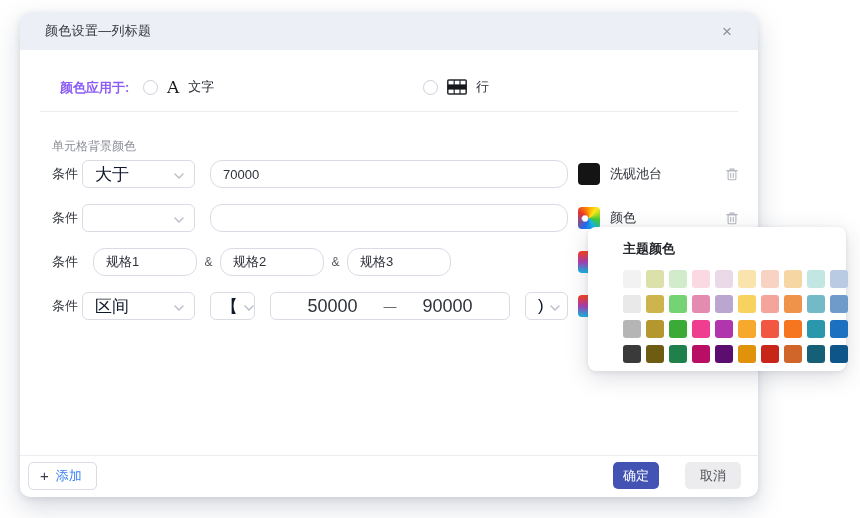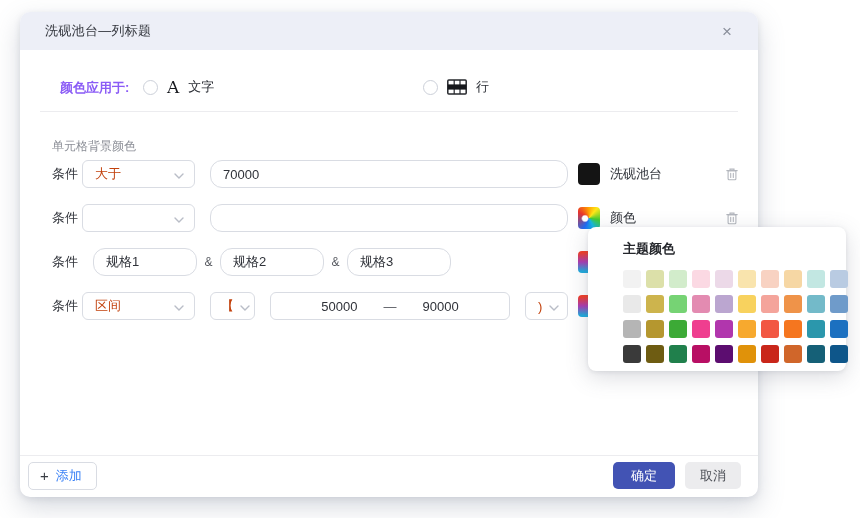--- a/index.html
+++ b/index.html
@@ -53,37 +53,37 @@
   
   .cond-row { position:absolute; left:32px; height:28px; display:flex; align-items:center; }
   .cond-row.r1 { top:148px; } .cond-row.r2 { top:192px; }
   .cond-row.r3 { top:236px; } .cond-row.r4 { top:280px; }
   .cond-label { width:26px; font-size:13px; color:#33363d; flex:0 0 auto; }
   .sel {
     height:28px; border:1px solid #d9dce3; border-radius:6px; background:#fff;
     display:flex; align-items:center; padding:0 10px 0 12px; cursor:pointer;
   }
   .sel-op { margin-left:4px; width:113px; }
-  .sel-text { font-size:13px; color:#c2410c; flex:1; white-space:nowrap; }
+  .sel-text { font-size:17px; color:#0f172a; flex:1; white-space:nowrap; }
   .chev { flex:0 0 auto; margin-left:6px; }
   .tinput {
     height:28px; border:1px solid #d9dce3; border-radius:12px; background:#fff;
     font-size:13px; color:#2f3239; padding:0 12px; outline:none;
     font-family:"Liberation Sans","DejaVu Sans",sans-serif;
   }
   .wide-input { margin-left:15px; width:358px; }
   .spec-input { width:104px; }
   .joiner { width:23px; text-align:center; font-size:12px; color:#55585f; flex:0 0 auto; }
   .ml15 { margin-left:15px; }
   .sel-bracket { width:45px; padding:0 8px 0 10px; }
   .range-box {
     margin-left:15px; width:240px; height:28px; border:1px solid #d9dce3; border-radius:6px;
     display:flex; align-items:center; justify-content:center; gap:26px; background:#fff;
   }
-  .range-val { font-size:13px; color:#2f3239; }
+  .range-val { font-size:18px; color:#2f3239; }
   .range-dash { font-size:13px; color:#55585f; }
   .sel-right { margin-left:15px; width:43px; padding:0 8px 0 12px; }
 
   
   .color-item { position:absolute; left:558px; height:28px; display:flex; align-items:center; }
   .color-item.c1 { top:148px; } .color-item.c2 { top:192px; }
   .color-item.c3 { top:236px; } .color-item.c4 { top:280px; }
   .swatch { width:22px; height:22px; border-radius:4px; flex:0 0 auto; cursor:pointer; }
   .swatch.rainbow {
     background:
@@ -113,31 +113,31 @@
   .add-btn {
     position:absolute; left:8px; top:450px; height:28px; padding:0 14px 0 11px;
     border:1px solid #d9dce3; border-radius:5px; background:#fff;
     display:flex; align-items:center; gap:7px; cursor:pointer;
   }
   .add-plus { font-size:15px; color:#3a3d44; line-height:1; margin-top:-1px; }
   .add-text { font-size:13px; color:#3b82f6; }
   .btn { position:absolute; top:450px; height:27px; border-radius:5px; border:none; cursor:pointer;
          font-size:13px; display:flex; align-items:center; justify-content:center;
          font-family:"Liberation Sans","DejaVu Sans",sans-serif; }
-  .btn-ok { left:593px; width:62px; background:#4253b4; color:#fff; }
+  .btn-ok { left:593px; width:46px; background:#4253b4; color:#fff; }
   .btn-cancel { left:665px; width:56px; background:#ececee; color:#4a4d54; }
 </style>
 </head>
 <body>
 
 <div class="stage">
   <div class="dialog">
 
     <div class="dialog-header">
-      <span class="dialog-title">洗砚池台—列标题</span>
+      <span class="dialog-title">颜色设置—列标题</span>
       <span class="close-btn">×</span>
     </div>
 
     <div class="apply-row">
       <span class="apply-label">颜色应用于:</span>
 
       <div class="radio-opt o1">
         <span class="radio-circle"></span>
         <span class="icon-A">A</span>
         <span class="opt-label">文字</span>

